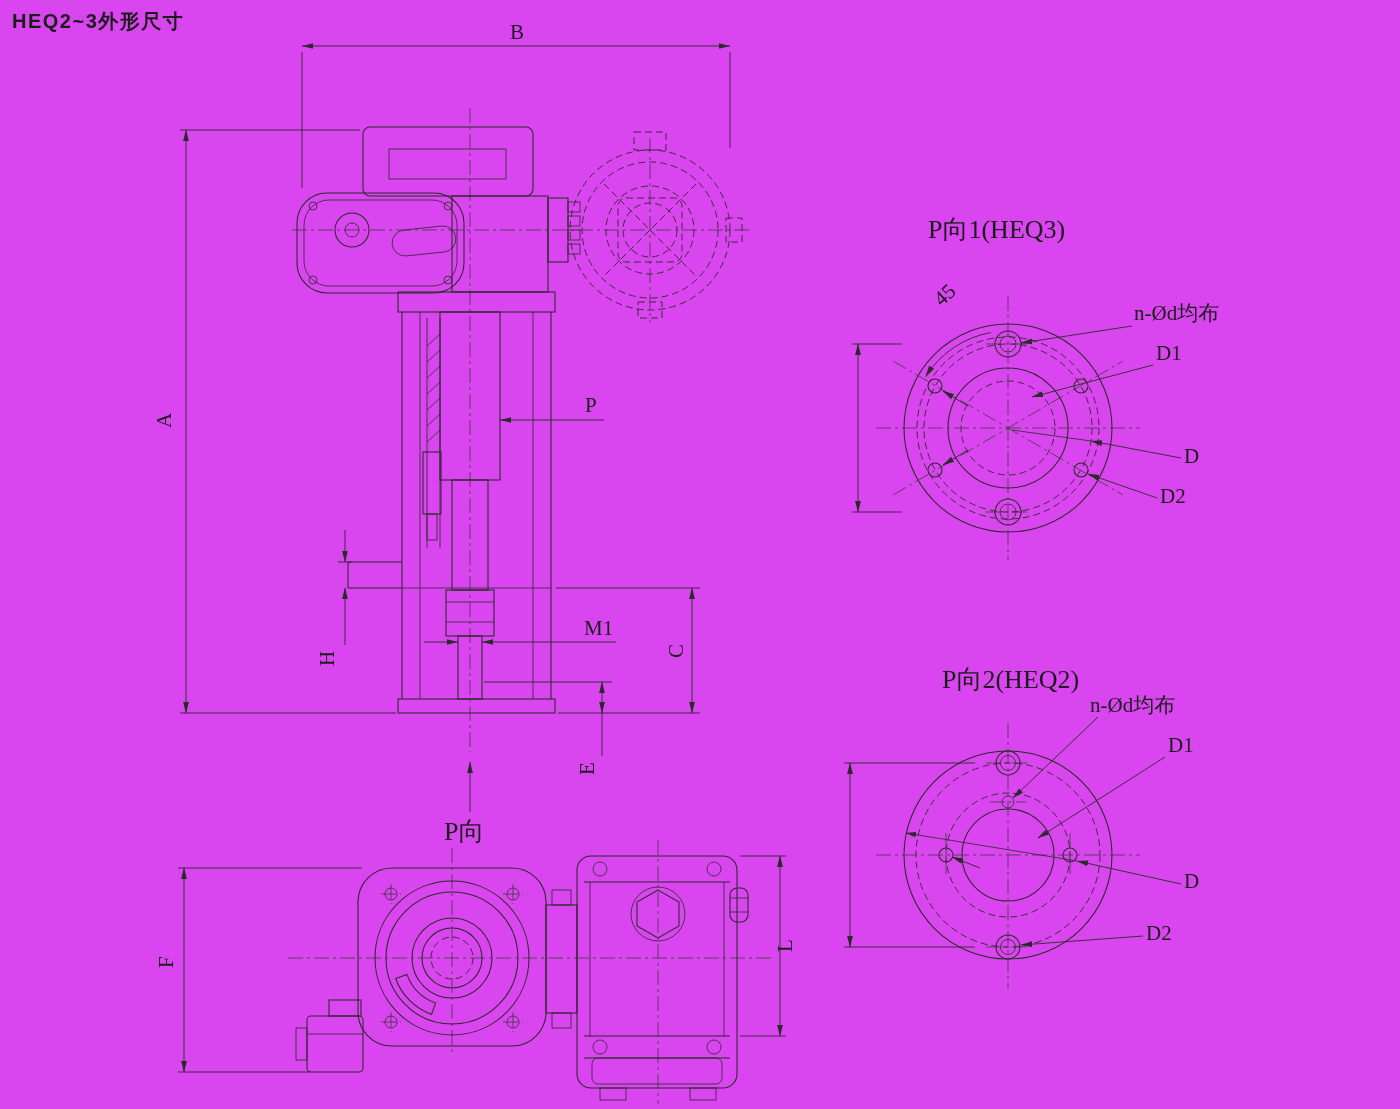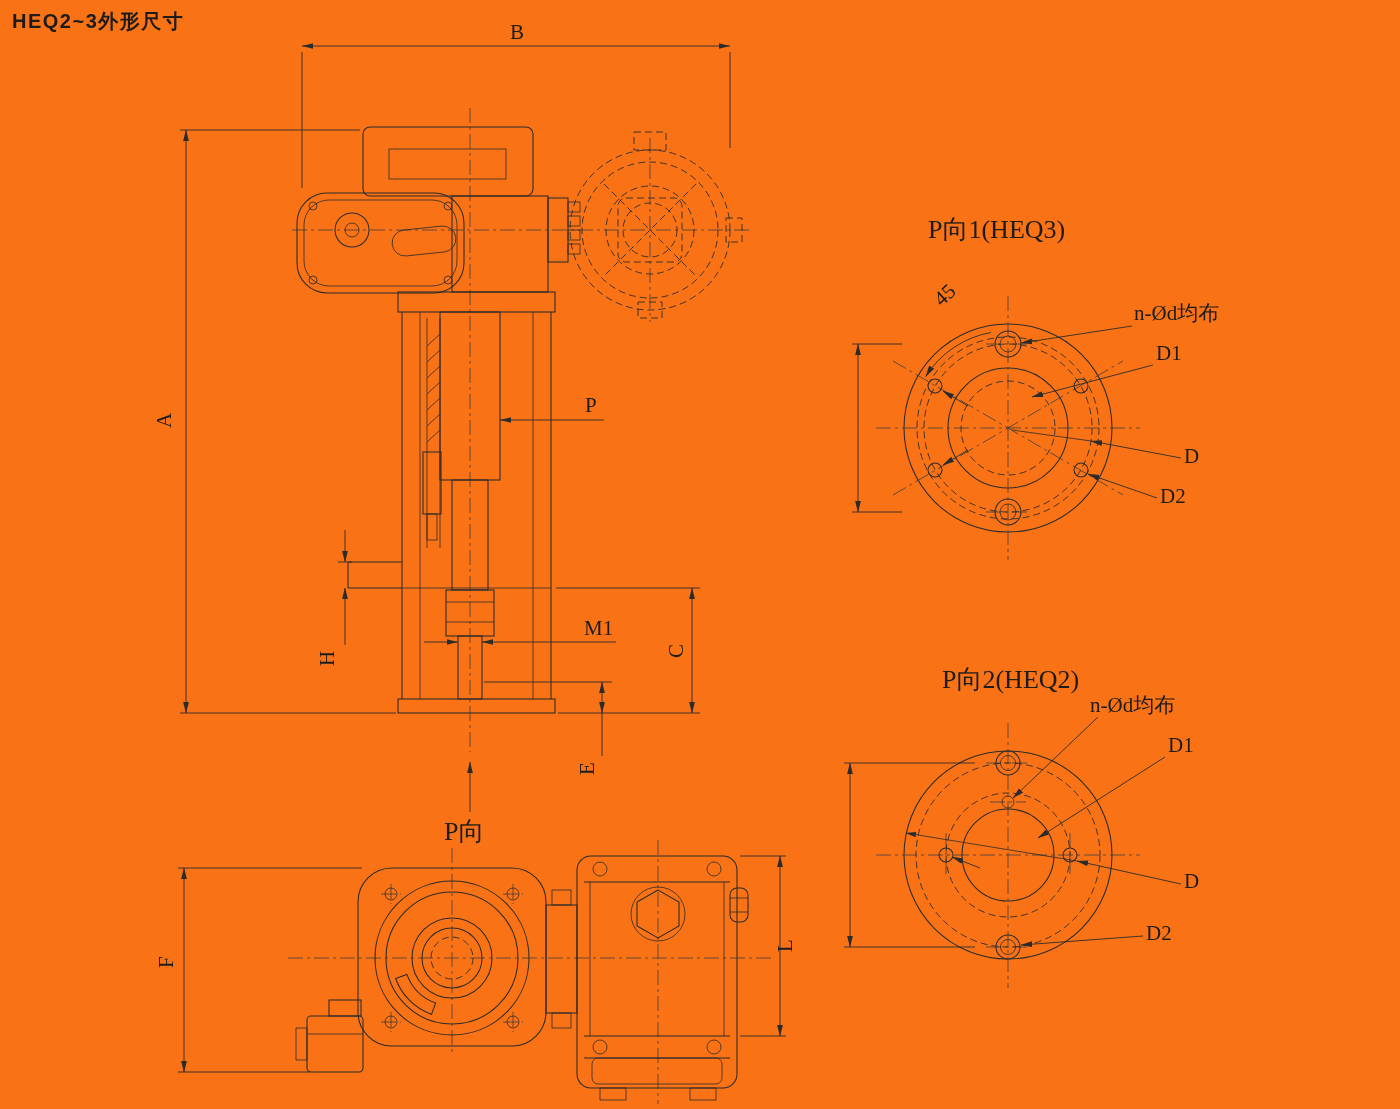--- a/index.html
+++ b/index.html
@@ -1,17 +1,17 @@
 <!DOCTYPE html>
 <html><head>
 <meta charset="utf-8">
 <style>
   * { box-sizing: border-box; }
   body { margin: 0; background: #ffffff; }
-  .canvas { position: relative; width: 1400px; height: 1109px; background: #f97316;
+  .canvas { position: relative; width: 1400px; height: 1109px; background: #d946ef;
             font-family: "Liberation Sans", "DejaVu Sans", sans-serif; overflow: hidden; }
   svg line, svg path, svg rect, svg circle, svg polygon, svg ellipse {
     stroke: #2b2b2b; stroke-width: 1.05; fill: none;
   }
   svg .thin  { stroke-width: 0.8; }
   svg .dash  { stroke-dasharray: 7 4; stroke-width: 0.9; }
   svg .cl    { stroke-dasharray: 15 4 3 4; stroke-width: 0.8; stroke: #3c3c3c; }
   svg .dim   { stroke-width: 0.9; }
   svg text   { stroke: none; fill: #1c1c1c;
                font-family: "Liberation Serif", "DejaVu Serif", serif; font-size: 21px; }

